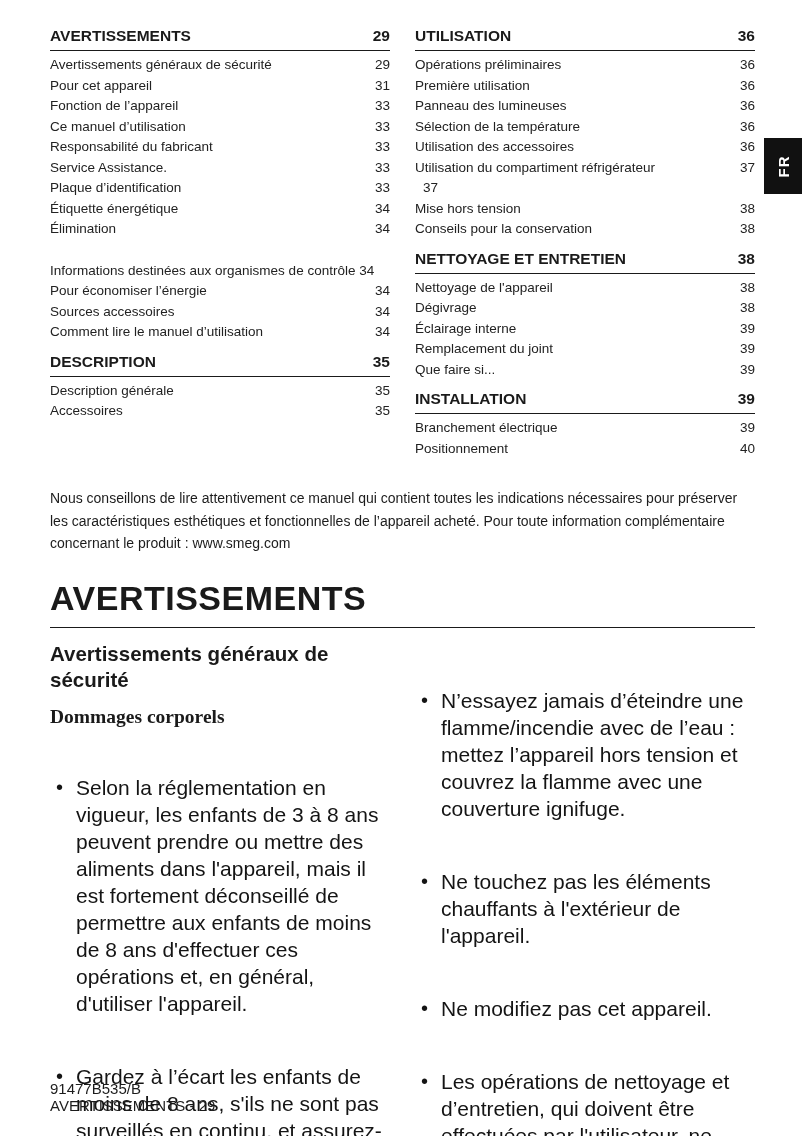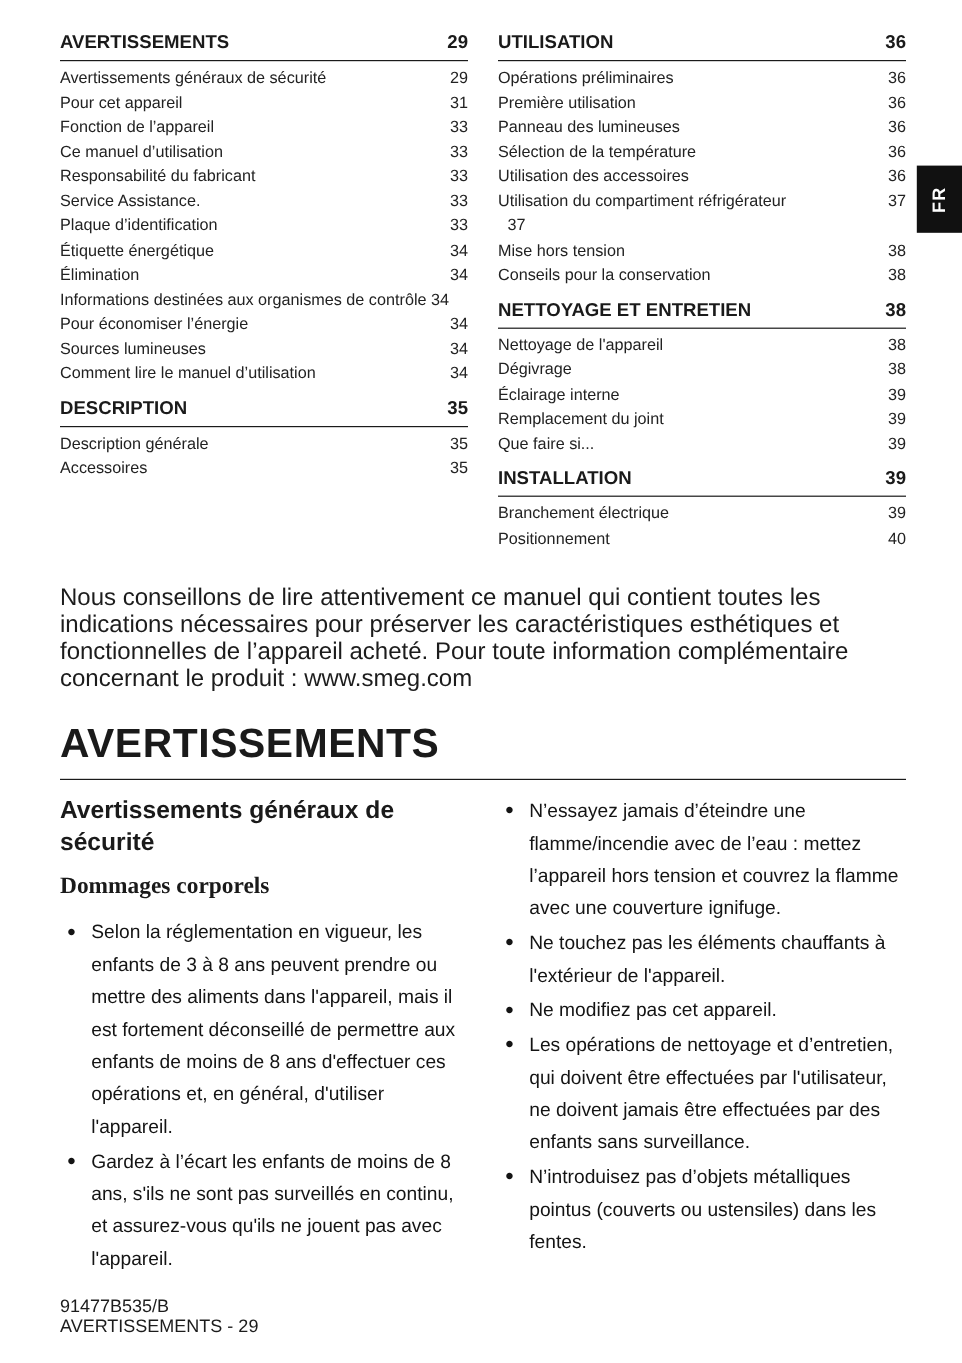--- a/index.html
+++ b/index.html
@@ -29,21 +29,21 @@
     padding-bottom: 5px;
     margin-bottom: 4px;
     border-bottom: 1.6px solid #1a1a1a;
   }
   .toc-entry, .toc-entry-wrap {
     font-size: 13.5px;
     line-height: 20.5px;
     color: #222;
   }
   .toc-entry { display: flex; justify-content: space-between; }
-  .toc-entry-wrap { display: block; }
+  .toc-entry-wrap { display: block; margin-top: 21px; }
   .toc-row.toc-entry + .toc-row.toc-section,
   .toc-row.toc-entry-wrap + .toc-row.toc-section { margin-top: 9px; }
   .toc-page { padding-left: 8px; }
   .toc-entry-wrap .toc-page { padding-left: 0; }
 
   
   .fr-tab {
     position: absolute;
     right: 0;
     top: 138px;
@@ -58,21 +58,21 @@
     color: #ffffff;
     font-weight: bold;
     font-size: 15px;
     letter-spacing: 1px;
     transform: rotate(-90deg);
   }
 
   
   .intro {
     margin-top: 28px;
-    font-size: 20px;
+    font-size: 14px;
     line-height: 22.5px;
     max-width: 706px;
     color: #1c1c1c;
   }
 
   
   .main-title {
     margin-top: 24px;
     font-size: 34px;
     font-weight: bold;
@@ -93,24 +93,25 @@
   .body-col h3 {
     font-size: 19.5px;
     font-weight: bold;
     margin-bottom: 14px;
     font-family: Liberation Serif, serif;
   }
   .bullet-list { list-style: none; }
   .bullet-list li {
     position: relative;
     padding-left: 26px;
-    font-size: 16px;
+    font-size: 21px;
     line-height: 27px;
     margin-bottom: 2px;
     color: #141414;
+    margin-top: 46px;
   }
   .bullet-list li::before {
     content: "\2022";
     position: absolute;
     left: 6px;
     top: 0;
     font-size: 20px;
   }
 
   
@@ -194,21 +195,21 @@
             <span class="toc-label">Informations destinées aux organismes de contrôle</span>
             <span class="toc-page">34</span>
           </div>
 
           <div class="toc-row toc-entry">
             <span class="toc-label">Pour économiser l’énergie</span>
             <span class="toc-page">34</span>
           </div>
 
           <div class="toc-row toc-entry">
-            <span class="toc-label">Sources lumineuses</span>
+            <span class="toc-label">Sources accessoires</span>
             <span class="toc-page">34</span>
           </div>
 
           <div class="toc-row toc-entry">
             <span class="toc-label">Comment lire le manuel d’utilisation</span>
             <span class="toc-page">34</span>
           </div>
 
           <div class="toc-row toc-section">
             <span class="toc-label">DESCRIPTION</span>

